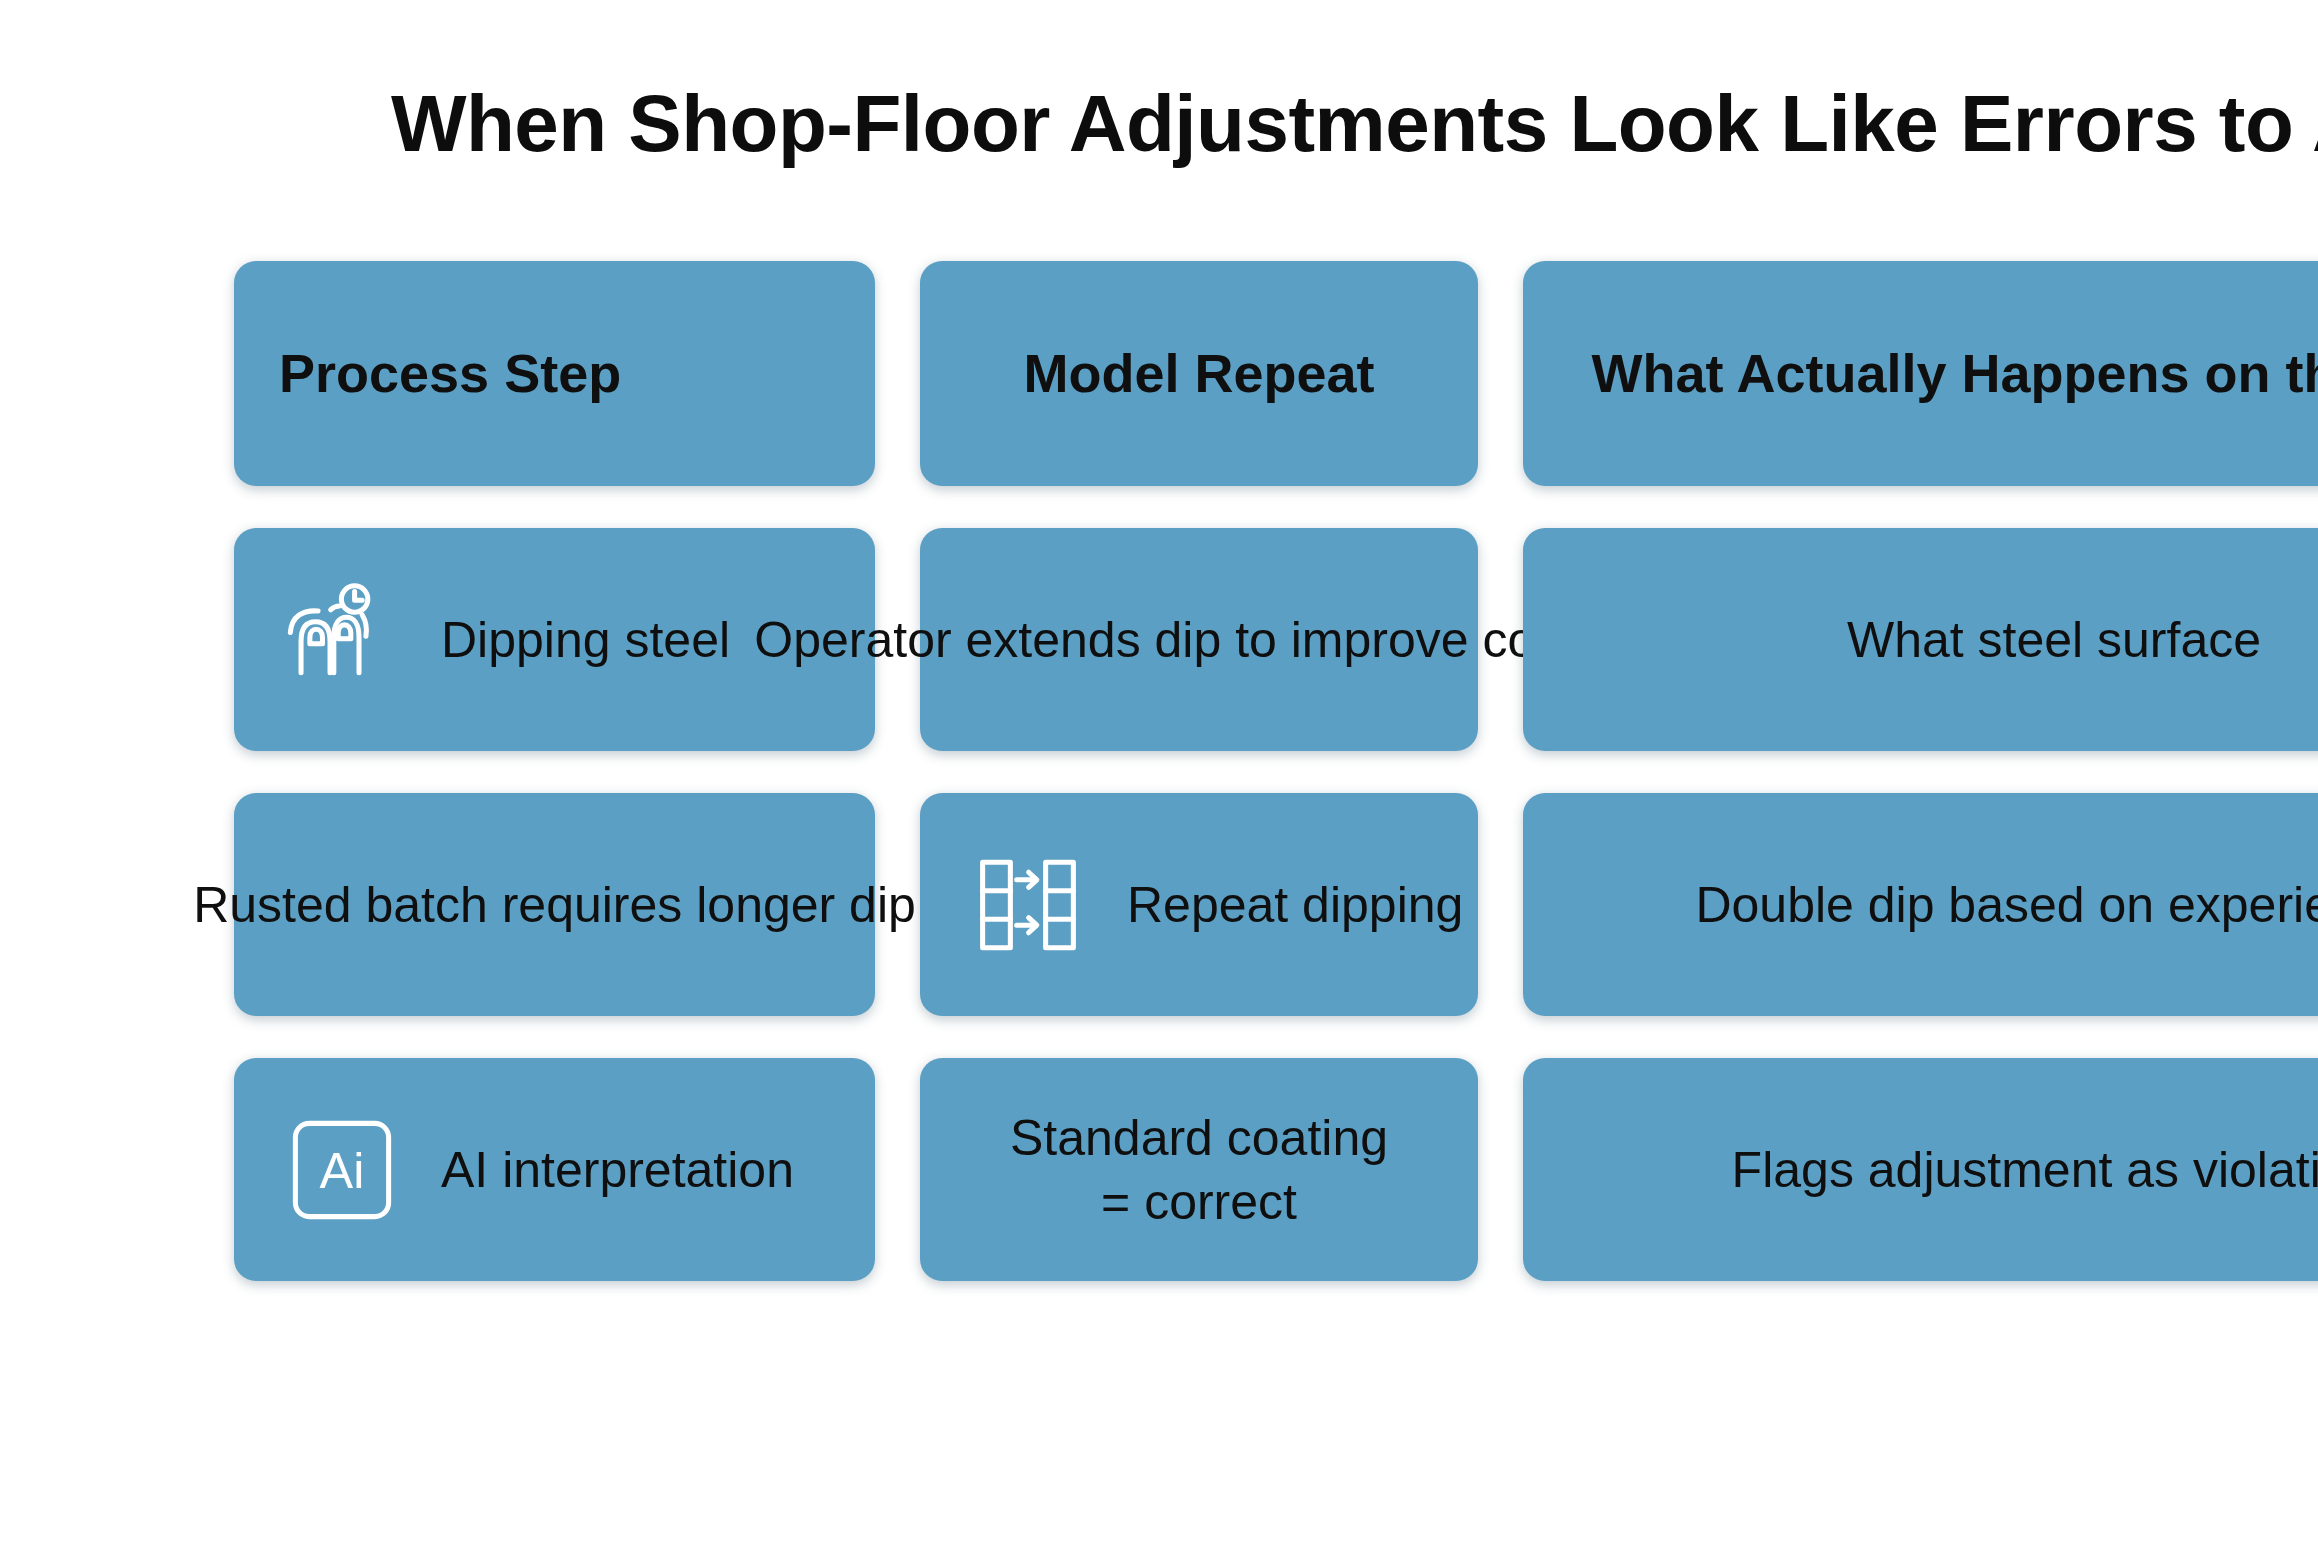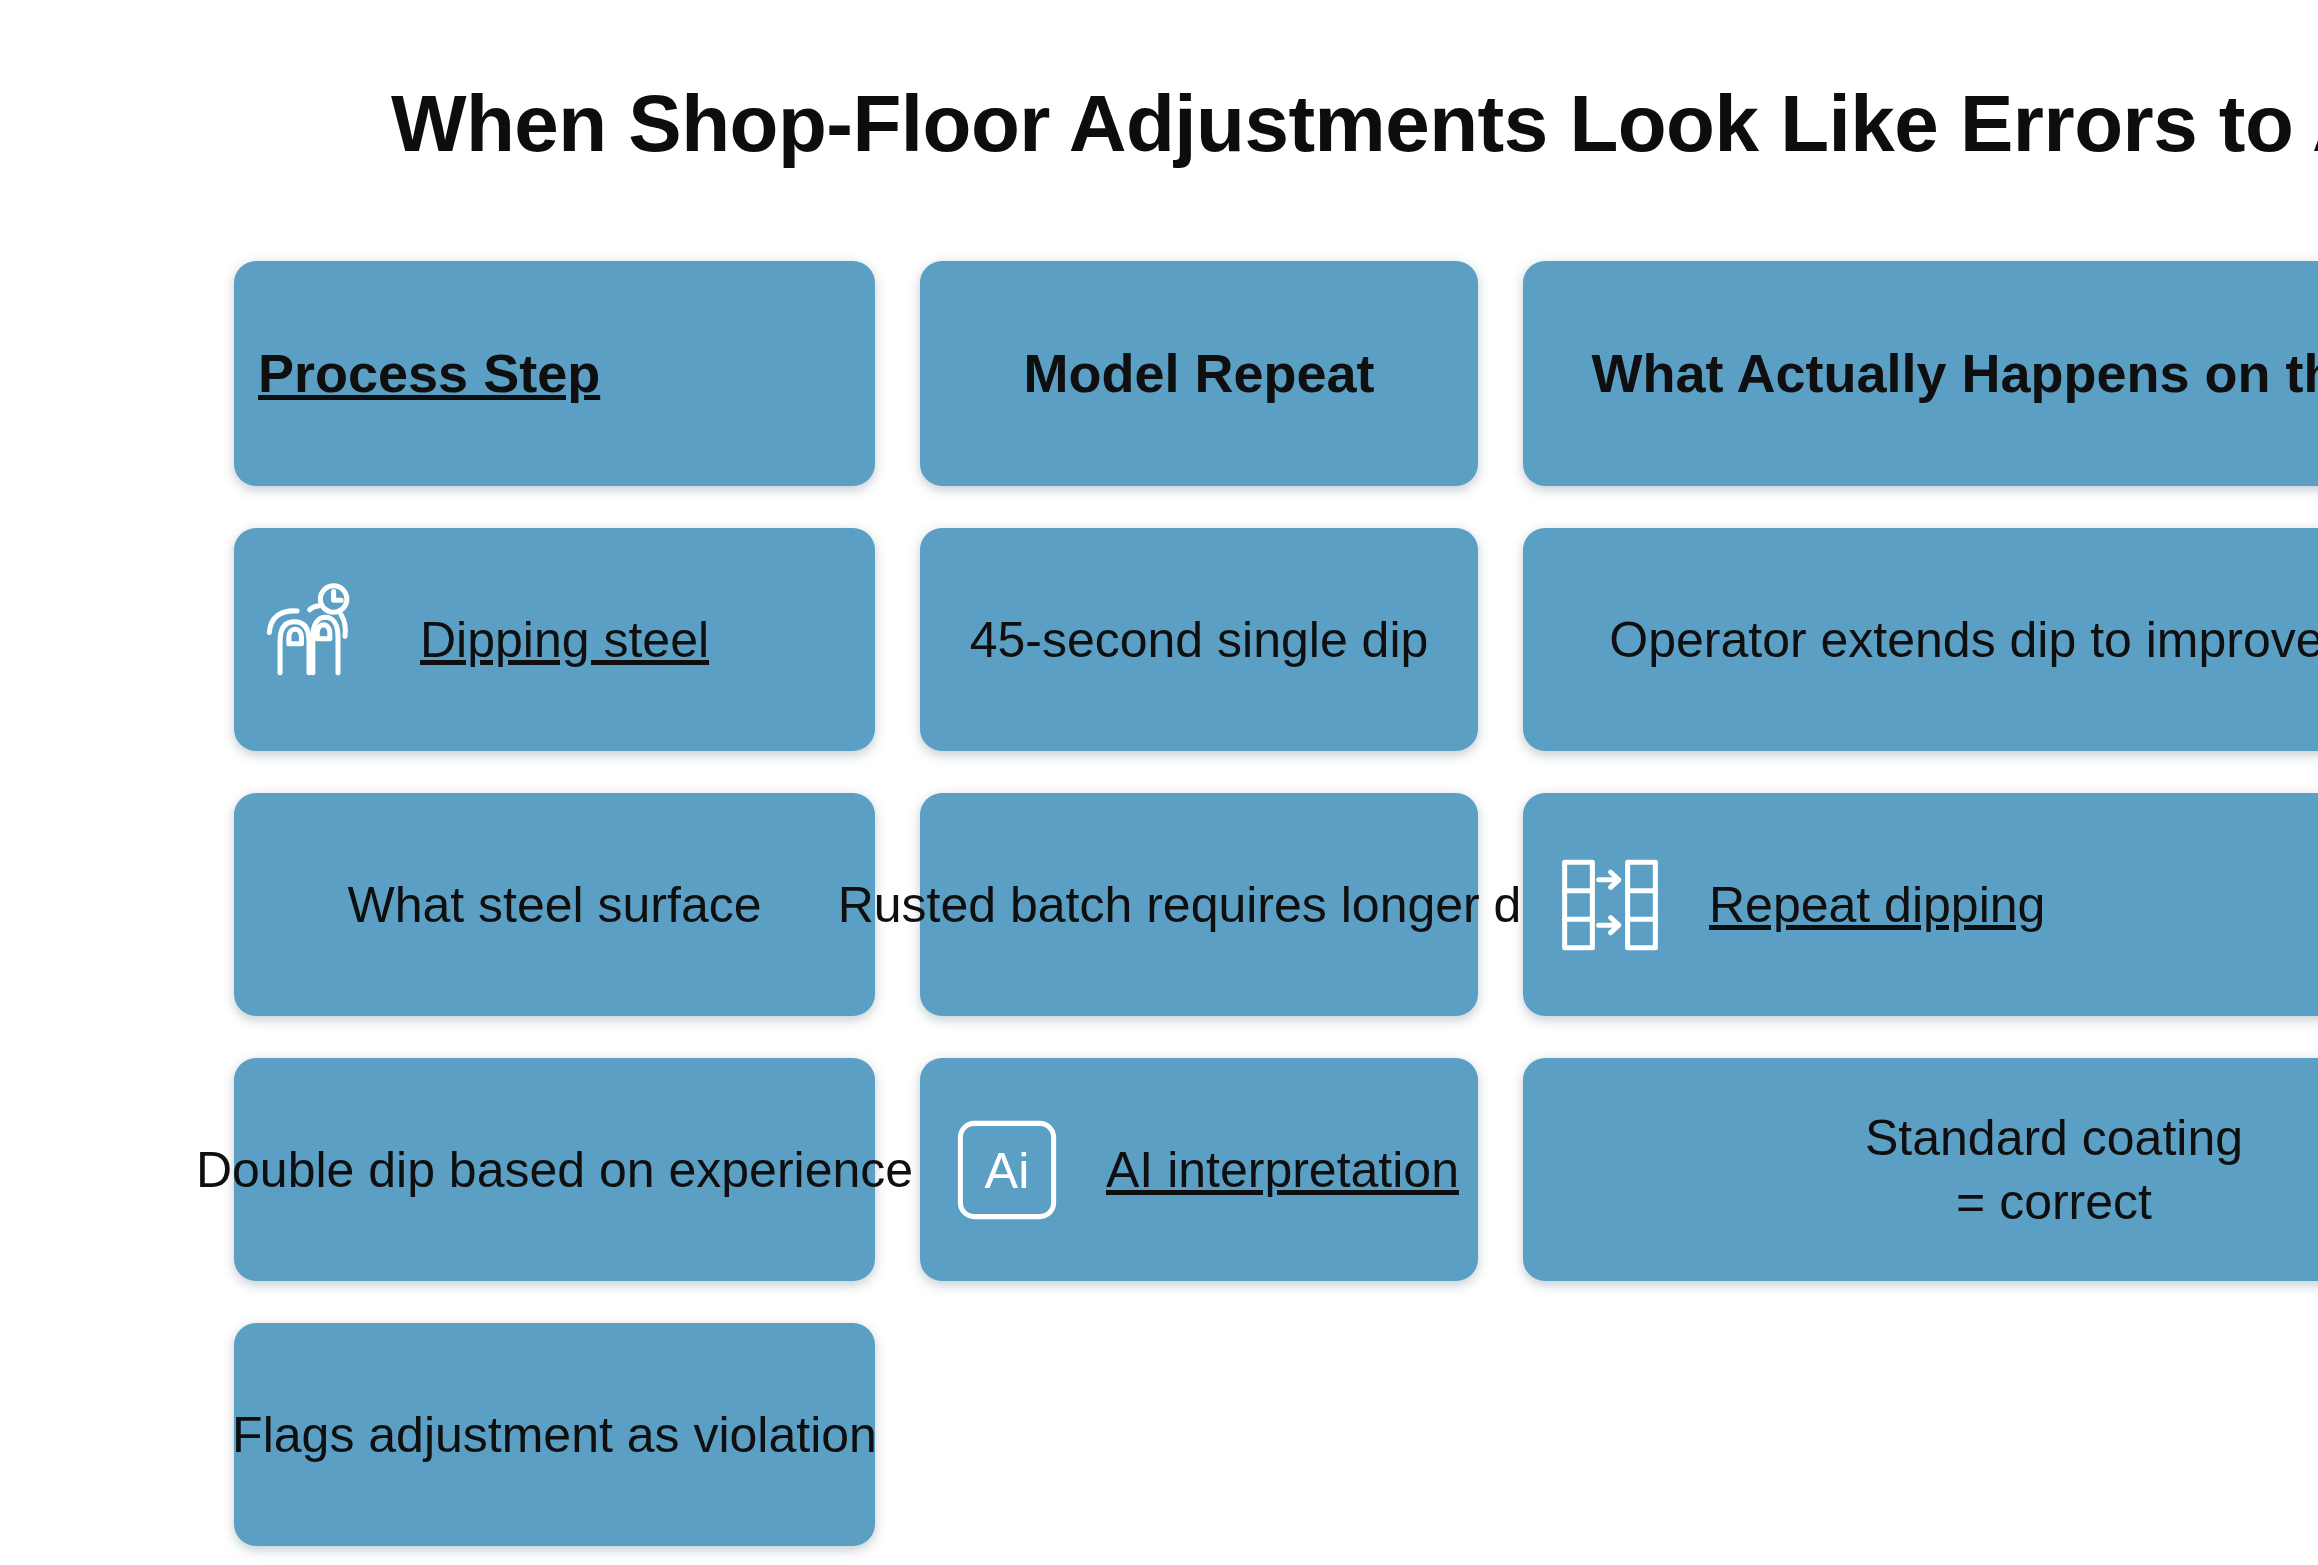--- a/index.html
+++ b/index.html
@@ -47,21 +47,21 @@
     align-items: center;
     justify-content: center;
     color: #0f0f0f;
     font-size: 50px;
     line-height: 1.28;
     box-sizing: border-box;
     box-shadow: 0 3.7px 12px rgba(43, 74, 94, 0.28);
     text-align: center;
   }
   .cell.header { font-size: 54px; font-weight: 700; }
-  .cell.left   { justify-content: flex-start; padding-left: 24px; text-align: left; text-decoration: underline; }
+  .cell.left   { justify-content: flex-start; padding-left: 45px; text-align: left; }
   .cell .val   { white-space: pre; }
   .icon-box {
     width: 126px;
     height: 126px;
     flex: 0 0 126px;
     margin-right: 36px;
     display: flex;
     align-items: center;
     justify-content: center;
   }
@@ -110,23 +110,20 @@
           <path d="M66 30 C69 35 70 41 69 47"></path>
           <path d="M17.5 76 V51 C17.5 40 22 35.5 29 35.5 C36 35.5 40.5 40 40.5 51 V76"></path>
           <path d="M24.5 53 V48 C24.5 43.5 27 41.5 29.5 41.5 C32 41.5 34.5 43.5 34.5 48 V53 Z"></path>
           <path d="M43.5 76 V48 C43.5 36.5 48 32 53.5 32 C59 32 63.5 36.5 63.5 48 V76"></path>
           <path d="M47 49 V44.5 C47 40 49.5 38 52 38 C54.5 38 57 40 57 44.5 V49 Z"></path>
         </svg>
       </span>
       <span class="val">Dipping steel</span>
     </div>
     <div class="cell">
-      <span class="val">45-second single dip</span>
-    </div>
-    <div class="cell">
       <span class="val">Operator extends dip to improve coating</span>
     </div>
 
     <div class="cell">
       <span class="val">What steel surface</span>
     </div>
     <div class="cell">
       <span class="val">Rusted batch requires longer dip</span>
     </div>
 

